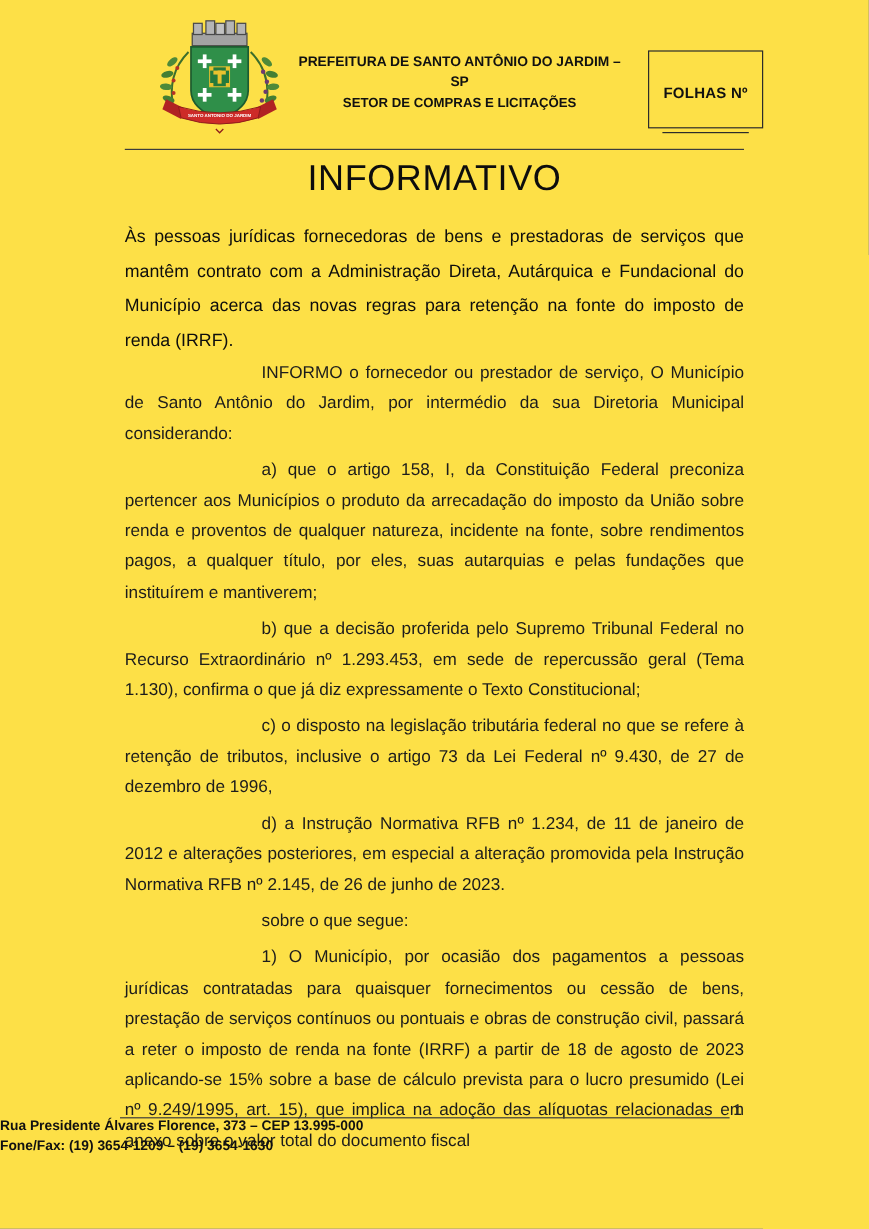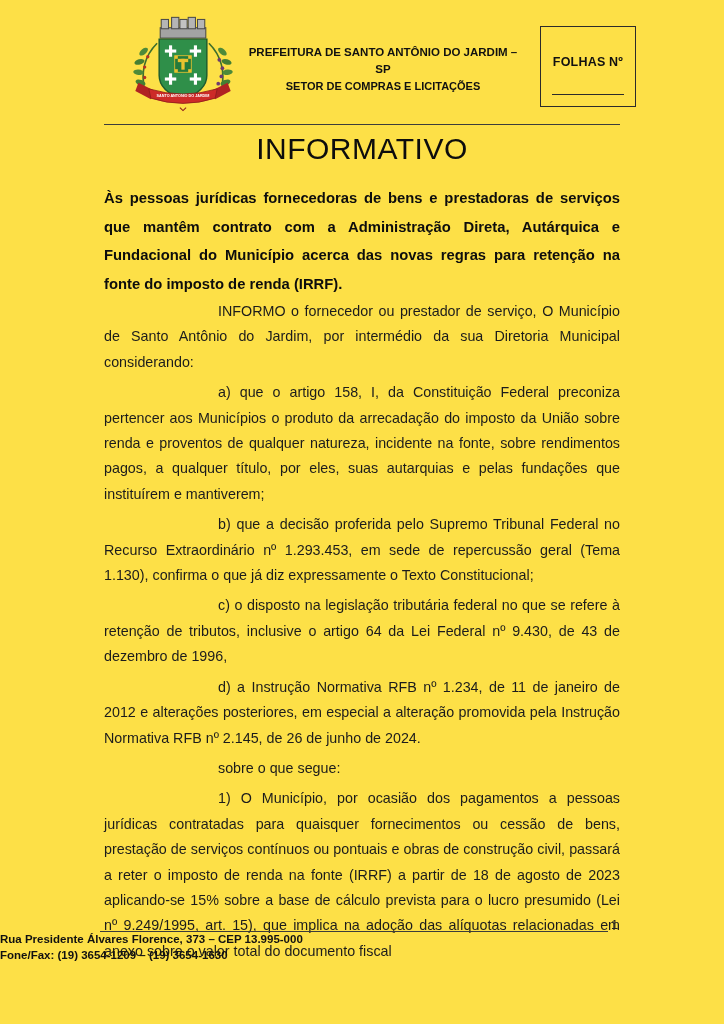--- a/index.html
+++ b/index.html
@@ -15,21 +15,21 @@
   
   .logo{position:absolute;left:126px;top:14px;width:114px;height:100px;}
   .org-block{
     position:absolute;left:248px;top:44px;width:270px;
     text-align:center;font-weight:bold;color:#111;
   }
   .org-line1{font-size:11.5px;line-height:17px;}
   .org-line2{font-size:11px;line-height:17px;}
   .org-line3{font-size:11px;line-height:17px;}
   .folhas-box{
-    position:absolute;left:540px;top:26px;width:96px;height:81px;
+    position:absolute;left:540px;top:42px;width:96px;height:65px;
     border:1.5px solid #2b2b2b;box-sizing:border-box;
   }
   .folhas-label{
     position:absolute;left:0;right:0;top:28px;text-align:center;
     font-size:12.5px;font-weight:bold;color:#111;letter-spacing:.2px;
   }
   .folhas-line{
     position:absolute;left:11px;right:11px;top:67px;height:0;
     border-bottom:1.2px solid #2b2b2b;
   }
@@ -39,21 +39,21 @@
   }
   
   .content{position:absolute;left:104px;top:131px;width:516px;}
   .doc-title{
     margin:0;text-align:center;
     font-size:30px;line-height:35px;font-weight:normal;color:#0d0d0d;
     letter-spacing:.5px;
   }
   .intro{
     margin:18px 0 0 0;
-    font-size:14.8px;font-weight:bold;line-height:28.5px;
+    font-size:14.8px;font-weight:normal;line-height:28.5px;
     text-align:justify;color:#0d0d0d;
   }
   .body-p{
     margin:5px 0 0 0;
     font-size:14.3px;line-height:25.4px;
     text-align:justify;text-indent:114px;color:#1c1c1c;
   }
   .body-p.first{margin-top:1px;}
   
   .footer{position:absolute;left:0;top:915px;width:724px;}
@@ -160,22 +160,22 @@
   <div class="header-rule"></div>
 
   <div class="content">
     <h1 class="doc-title">INFORMATIVO</h1>
 
     <p class="intro">Às pessoas jurídicas fornecedoras de bens e prestadoras de serviços que mantêm contrato com a Administração Direta, Autárquica e Fundacional do Município acerca das novas regras para retenção na fonte do imposto de renda (IRRF).</p>
 
     <p class="body-p first">INFORMO o fornecedor ou prestador de serviço, O Município de Santo Antônio do Jardim, por intermédio da sua Diretoria Municipal considerando:</p>
     <p class="body-p">a) que o artigo 158, I, da Constituição Federal preconiza pertencer aos Municípios o produto da arrecadação do imposto da União sobre renda e proventos de qualquer natureza, incidente na fonte, sobre rendimentos pagos, a qualquer título, por eles, suas autarquias e pelas fundações que instituírem e mantiverem;</p>
     <p class="body-p">b) que a decisão proferida pelo Supremo Tribunal Federal no Recurso Extraordinário nº 1.293.453, em sede de repercussão geral (Tema 1.130), confirma o que já diz expressamente o Texto Constitucional;</p>
-    <p class="body-p">c) o disposto na legislação tributária federal no que se refere à retenção de tributos, inclusive o artigo 64 da Lei Federal nº 9.430, de 43 de dezembro de 1996,</p>
-    <p class="body-p">d) a Instrução Normativa RFB nº 1.234, de 11 de janeiro de 2012 e alterações posteriores, em especial a alteração promovida pela Instrução Normativa RFB nº 2.145, de 26 de junho de 2024.</p>
+    <p class="body-p">c) o disposto na legislação tributária federal no que se refere à retenção de tributos, inclusive o artigo 73 da Lei Federal nº 9.430, de 27 de dezembro de 1996,</p>
+    <p class="body-p">d) a Instrução Normativa RFB nº 1.234, de 11 de janeiro de 2012 e alterações posteriores, em especial a alteração promovida pela Instrução Normativa RFB nº 2.145, de 26 de junho de 2023.</p>
     <p class="body-p">sobre o que segue:</p>
     <p class="body-p">1) O Município, por ocasião dos pagamentos a pessoas jurídicas contratadas para quaisquer fornecimentos ou cessão de bens, prestação de serviços contínuos ou pontuais e obras de construção civil, passará a reter o imposto de renda na fonte (IRRF) a partir de 18 de agosto de 2023 aplicando-se 15% sobre a base de cálculo prevista para o lucro presumido (Lei nº 9.249/1995, art. 15), que implica na adoção das alíquotas relacionadas em anexo sobre o valor total do documento fiscal</p>
   </div>
 
   <div class="footer">
     <div class="footer-rule-row">
       <div class="footer-rule"></div>
       <span class="page-number">1</span>
     </div>
     <div class="footer-line">Rua Presidente Álvares Florence, 373 – CEP 13.995-000</div>

